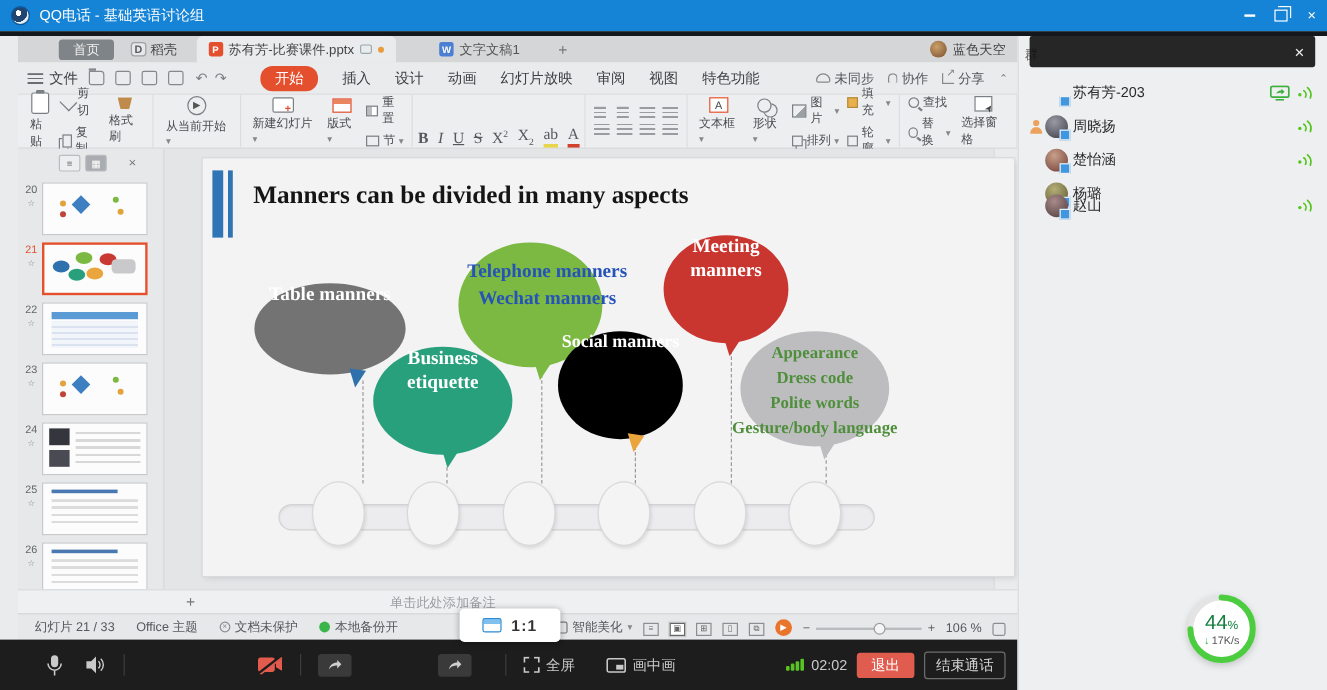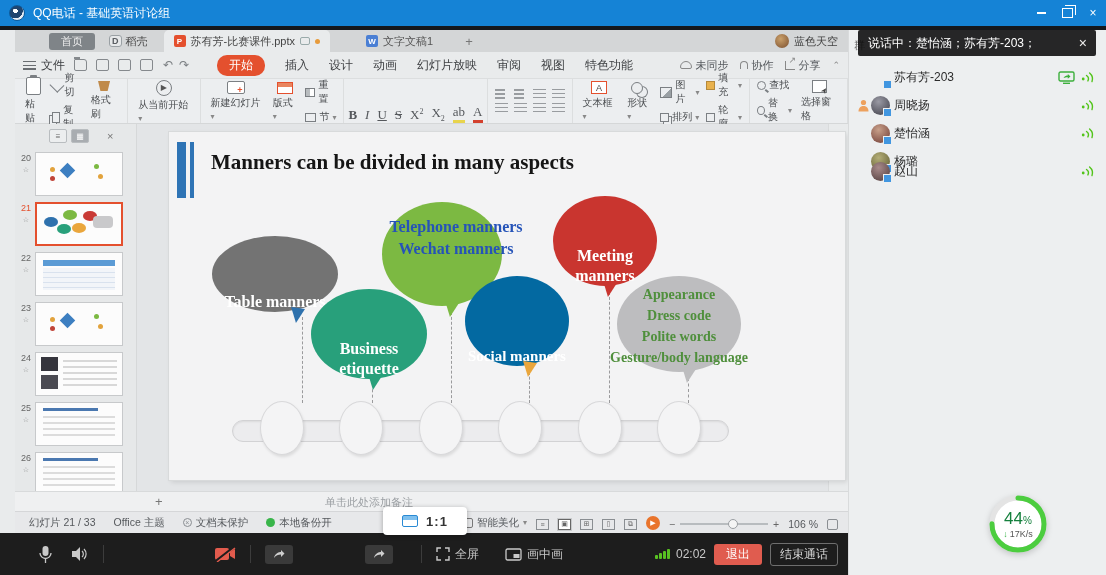--- a/index.html
+++ b/index.html
@@ -115,21 +115,21 @@
   .mini-photos::after{ content:''; position:absolute; left:27px; top:7px; right:5px; height:30px; background:repeating-linear-gradient(#d8d8d8 0 2px, transparent 2px 6px); }
   .mini-text::before{ content:''; position:absolute; left:7px; top:5px; right:24px; height:3px; background:#4a78b0; }
   .mini-text::after{ content:''; position:absolute; left:7px; top:13px; right:7px; height:20px; background:repeating-linear-gradient(#dcdcdc 0 2px, transparent 2px 6px); }
 
   .canvas-wrap{ flex:1; position:relative; }
   .canvas{ position:absolute; left:32px; top:8px; width:676px; height:348px; background:#f3f3f4;
     box-shadow:0 0 0 1px #d8dadb, 2px 2px 5px rgba(0,0,0,.12); }
   .tbar1{ position:absolute; left:8px; top:10px; width:9px; height:56px; background:#2f74b5; }
   .tbar2{ position:absolute; left:21px; top:10px; width:4px; height:56px; background:#2f74b5; }
   .slide-title{ position:absolute; left:42px; top:18px; font-family:"Liberation Serif", serif; font-weight:bold; font-size:21px; color:#151515;text-align:center; }
-  .balloon{ position:absolute; border-radius:50%; display:flex; align-items:flex-end; justify-content:center; }
+  .balloon{ position:absolute; border-radius:50%; display:flex; align-items:flex-start; justify-content:center; }
   .balloon::after{ content:''; position:absolute; left:var(--tx,50%); bottom:-11px; width:0; height:0;
     border-left:7px solid transparent; border-right:7px solid transparent; border-top:15px solid var(--bc,#888); transform:rotate(8deg); }
   .balloon-text{ font-family:"Liberation Serif", serif; font-weight:bold; text-align:center; white-space:pre-line; line-height:1.25; }
   .b1{ left:43px; top:104px; width:126px; height:76px; } .b1 .balloon-text{ font-size:16px; white-space:nowrap; }
   .b2{ left:142px; top:157px; width:116px; height:90px; } .b2 .balloon-text{ font-size:16px; }
   .b3{ left:213px; top:70px; width:120px; height:104px; }
   .b3-overlay{ position:absolute; left:178px; top:84px; width:218px; text-align:center; font-family:"Liberation Serif", serif; font-weight:bold; font-size:16px; line-height:1.35; white-space:pre-line; z-index:3; }
   .b4{ left:296px; top:144px; width:104px; height:90px; } .b4 .balloon-text{ font-size:15px; white-space:nowrap; }
   .b5{ left:384px; top:64px; width:104px; height:90px; } .b5 .balloon-text{ font-size:16px; }
   .b6{ left:448px; top:144px; width:124px; height:96px; }
@@ -494,21 +494,21 @@
           <div class="balloon b1" style="--tx: 62%; background: #737373; --bc: #2e71ad;">
               <span class="balloon-text" style="color: rgb(255, 255, 255);">Table manners</span>
             </div>
           <div class="balloon b2" style="--tx: 48%; background: rgb(40, 160, 123); --bc: #28a07b;">
               <span class="balloon-text" style="color: rgb(255, 255, 255);">Business
 etiquette</span>
             </div>
           <div class="balloon b3" style="--tx: 52%; background: rgb(124, 185, 66); --bc: #7cb942;"></div>
           <div class="b3-overlay" style="color: rgb(37, 83, 184);">Telephone manners
 Wechat manners</div>
-          <div class="balloon b4" style="--tx: 55%; background: #0369a1; --bc: #eaa63c;">
+          <div class="balloon b4" style="--tx: 55%; background: #000000; --bc: #eaa63c;">
               <span class="balloon-text" style="color: rgb(255, 255, 255);">Social manners</span>
             </div>
           <div class="balloon b5" style="--tx: 47%; background: rgb(201, 53, 47); --bc: #c9352f;">
               <span class="balloon-text" style="color: rgb(255, 255, 255);">Meeting
 manners</span>
             </div>
           <div class="balloon b6" style="--tx: 52%; background: rgb(189, 189, 191); --bc: #bdbdbf;"></div>
           <div class="b6-overlay" style="color: rgb(79, 143, 60);">Appearance
 Dress code
 Polite words
@@ -627,21 +627,20 @@
         <span style="height:10px;"></span>
     </span>
     <span>02:02</span>
     <span class="exit-btn">退出</span>
     <span class="end-btn" style="margin-right:10px;">结束通话</span>
   </div>
 
   <div class="sidebar">
     <span class="grp-hd">群</span>
     <div class="toast">
-      <span class="toast-txt">说话中：楚怡涵；苏有芳-203；</span>
       <span class="toast-x">×</span>
     </div>
 
     <div class="member-row" style="top:34px;">
       <span class="m-marker">
           <svg class="marker-ic" width="11" height="13" viewBox="0 0 11 13" style="visibility: hidden;">
             <circle cx="5.5" cy="3.5" r="2.6" fill="#eda15e"></circle>
             <path d="M0.5 12.5 C0.5 8.5 3 7 5.5 7 C8 7 10.5 8.5 10.5 12.5 Z" fill="#eda15e"></path>
           </svg>
         </span>

